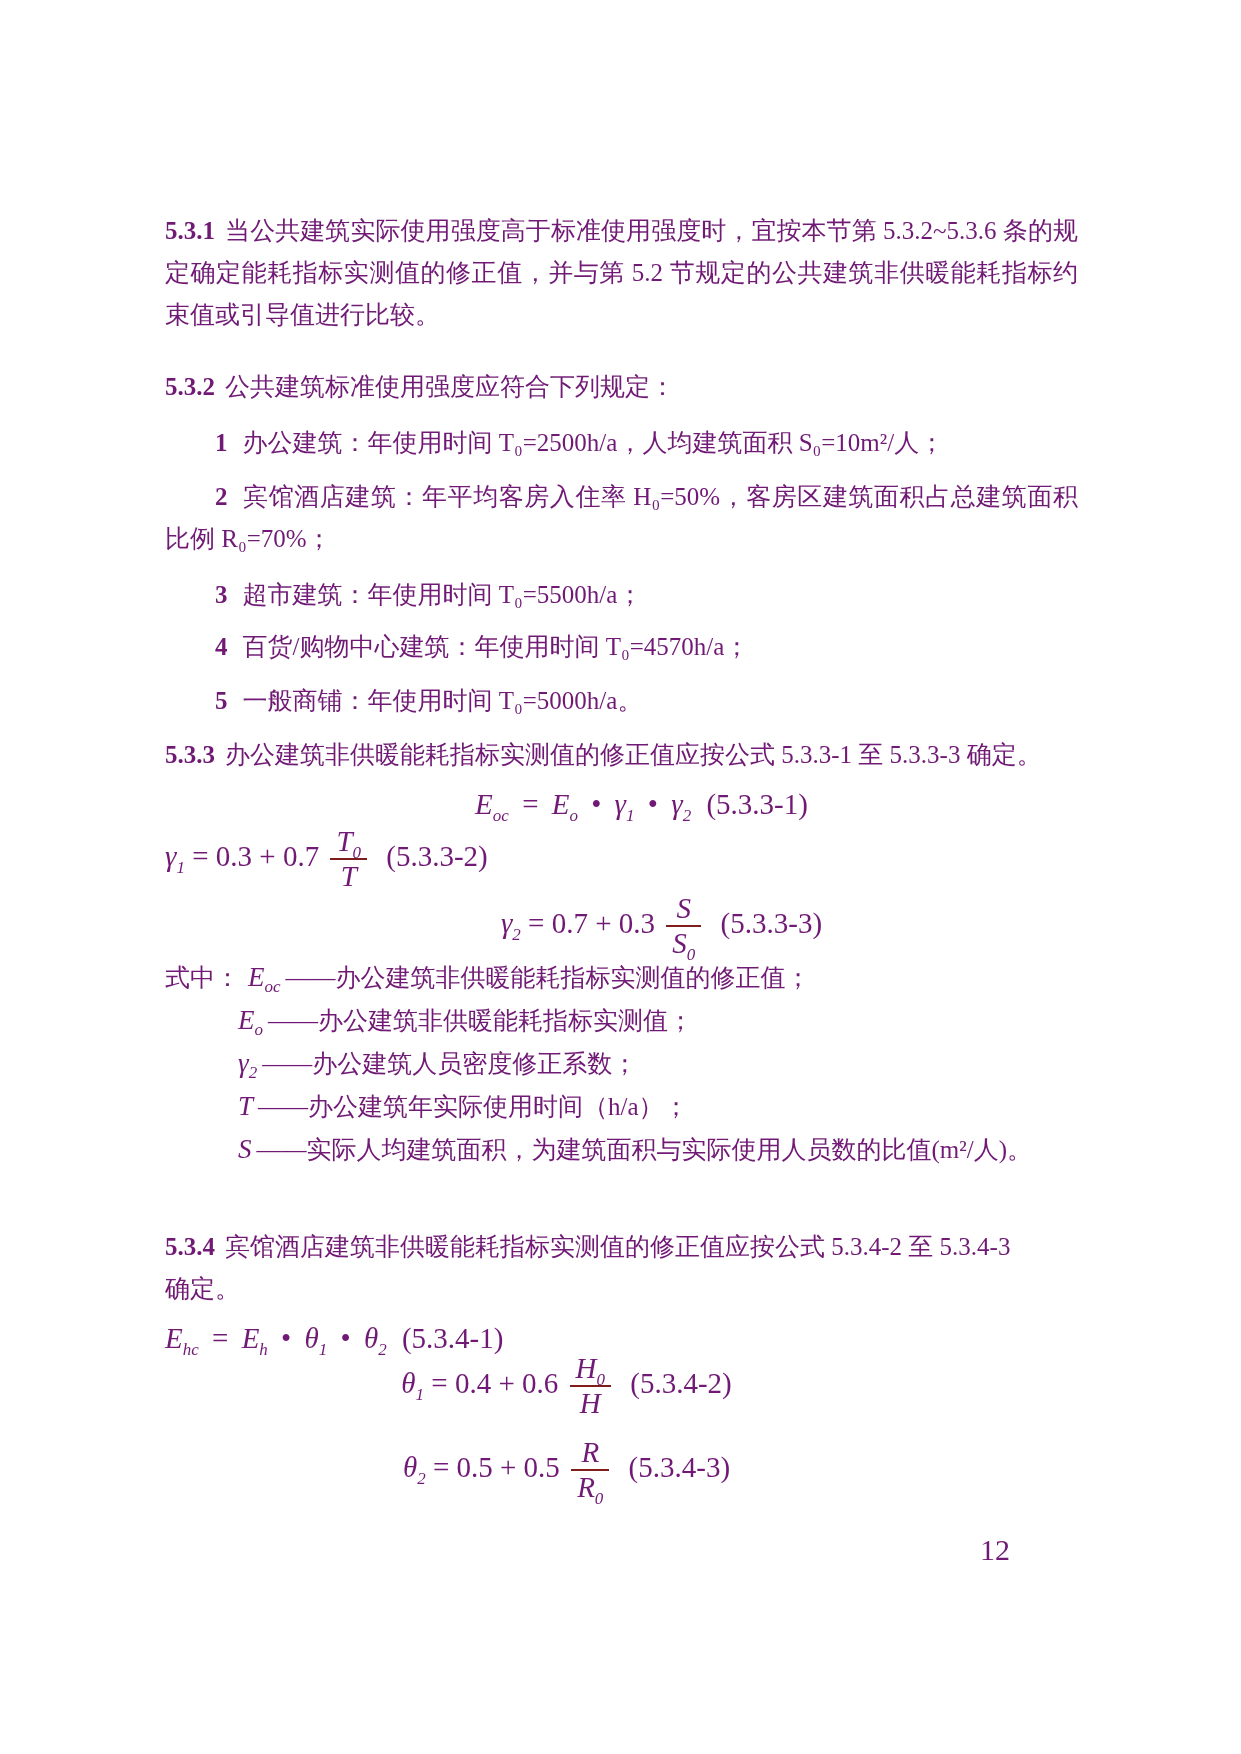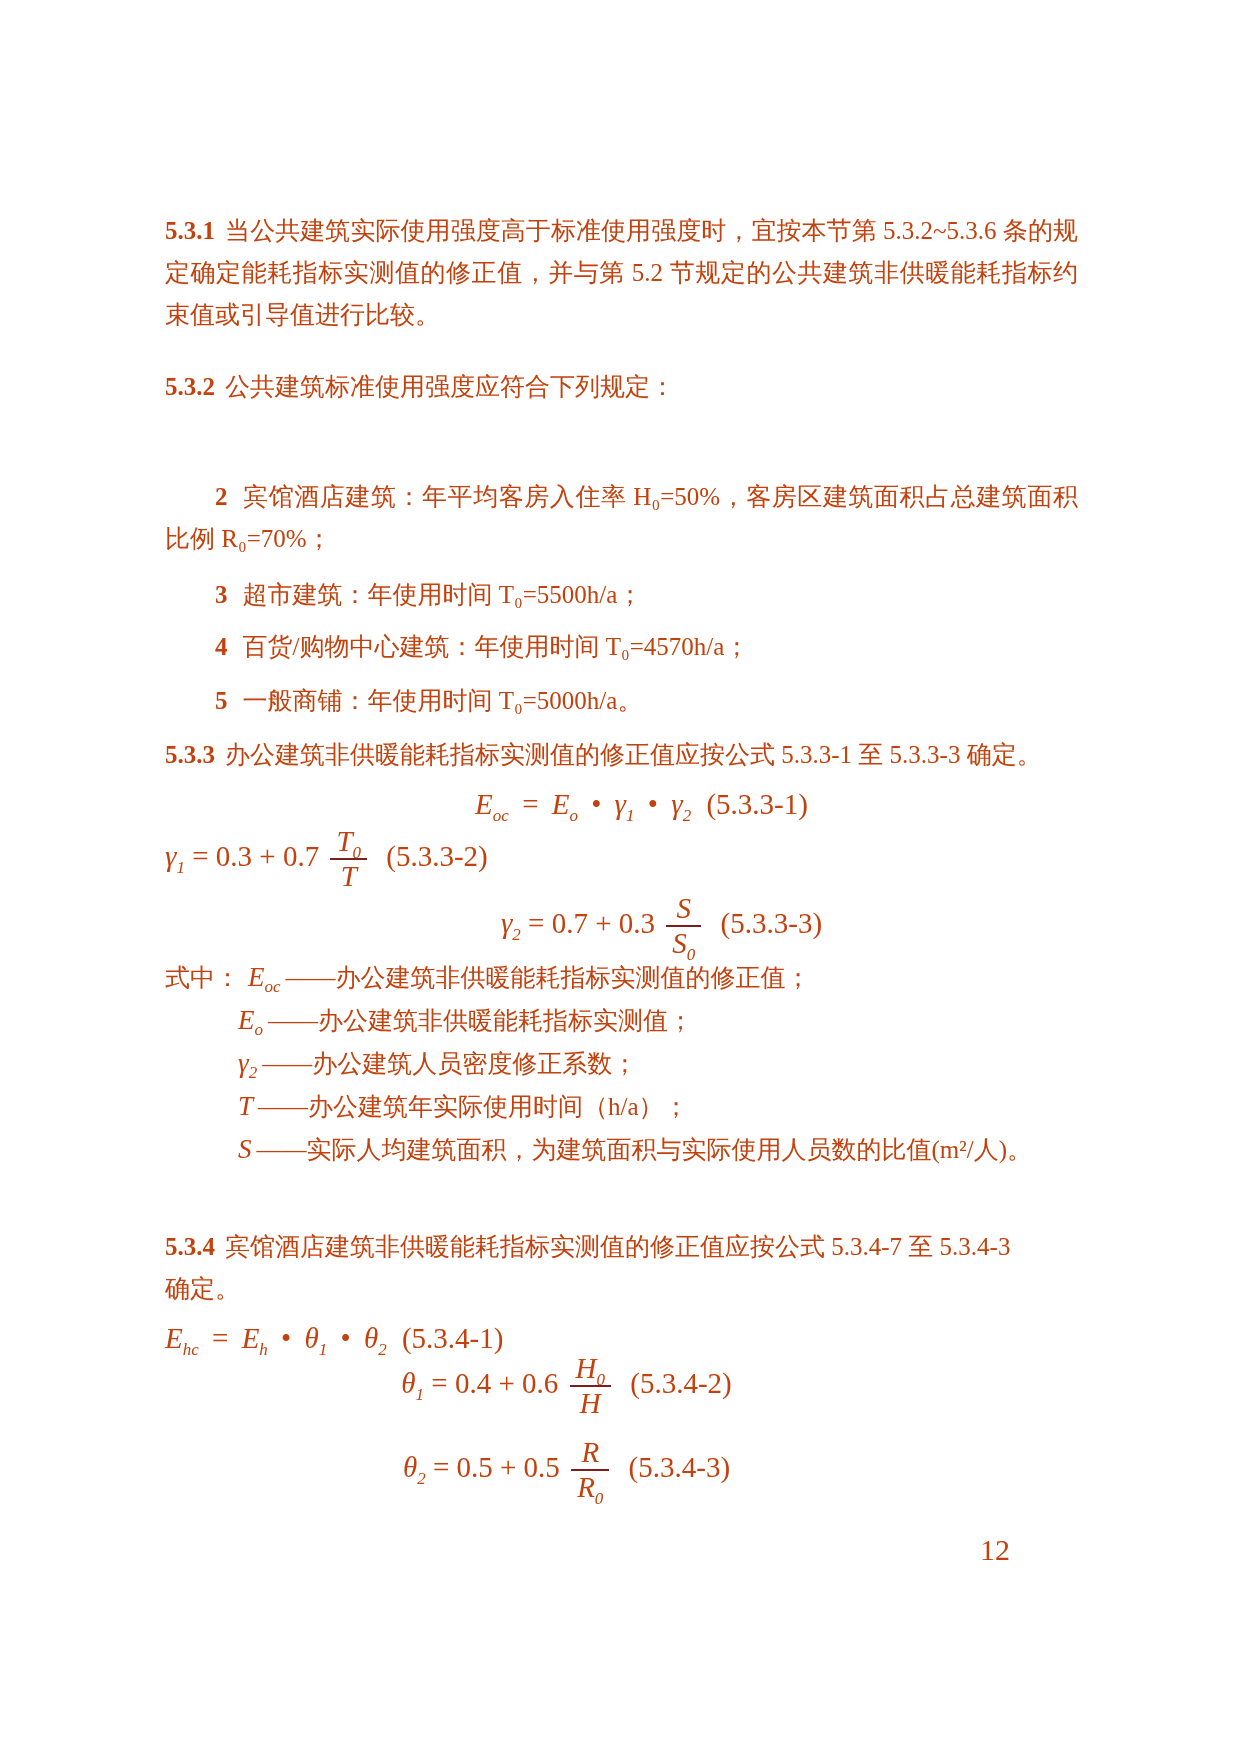--- a/index.html
+++ b/index.html
@@ -1,21 +1,21 @@
 <!DOCTYPE html>
 <html><head>
 <meta charset="utf-8">
 <style>
   html,body{margin:0;padding:0;background:#ffffff;}
   .page{
     position:relative;
     width:1241px;
     height:1754px;
     background:#ffffff;
-    color:#c2410c;
+    color:#701a75;
     font-family:"Liberation Serif","DejaVu Serif",serif;
     overflow:hidden;
   }
   .blk{
     position:absolute;
     left:165px;
     width:913px;
     font-size:25px;
     line-height:42px;
   }
@@ -53,20 +53,23 @@
 <div class="page">
 
   <div class="blk just" style="top:210px">
     <span class="snum">5.3.1</span><span>当公共建筑实际使用强度高于标准使用强度时，宜按本节第 5.3.2~5.3.6 条的规定确定能耗指标实测值的修正值，并与第 5.2 节规定的公共建筑非供暖能耗指标约束值或引导值进行比较。</span>
   </div>
 
   <div class="blk" style="top:366px">
     <span class="snum">5.3.2</span><span>公共建筑标准使用强度应符合下列规定：</span>
   </div>
 
+  <div class="blk just item" style="top:422px">
+    <span class="inum">1</span><span>办公建筑：年使用时间 T₀=2500h/a，人均建筑面积 S₀=10m²/人；</span>
+  </div>
   <div class="blk just item" style="top:476px">
     <span class="inum">2</span><span>宾馆酒店建筑：年平均客房入住率 H₀=50%，客房区建筑面积占总建筑面积比例 R₀=70%；</span>
   </div>
   <div class="blk just item" style="top:574px">
     <span class="inum">3</span><span>超市建筑：年使用时间 T₀=5500h/a；</span>
   </div>
   <div class="blk just item" style="top:626px">
     <span class="inum">4</span><span>百货/购物中心建筑：年使用时间 T₀=4570h/a；</span>
   </div>
   <div class="blk just item" style="top:680px">
@@ -114,21 +117,21 @@
     </div>
     <div class="wrow windent">
       <span class="iv wvar">T</span><sub></sub><span class="wtext">——办公建筑年实际使用时间（h/a）；</span>
     </div>
     <div class="wrow windent">
       <span class="iv wvar">S</span><sub></sub><span class="wtext">——实际人均建筑面积，为建筑面积与实际使用人员数的比值(m²/人)。</span>
     </div>
   </div>
 
   <div class="blk just" style="top:1226px">
-    <span class="snum">5.3.4</span><span>宾馆酒店建筑非供暖能耗指标实测值的修正值应按公式 5.3.4-7 至 5.3.4-3</span>
+    <span class="snum">5.3.4</span><span>宾馆酒店建筑非供暖能耗指标实测值的修正值应按公式 5.3.4-2 至 5.3.4-3</span>
     <div>确定。</div>
   </div>
 
   <div class="blk formula" style="top:1316px">
     <span class="iv">E</span><sub>hc</sub>
     <span class="op">=</span>
     <span class="iv">E</span><sub>h</sub>
     <span class="op">•</span>
     <span class="iv">θ</span><sub>1</sub>
     <span class="op">•</span>

